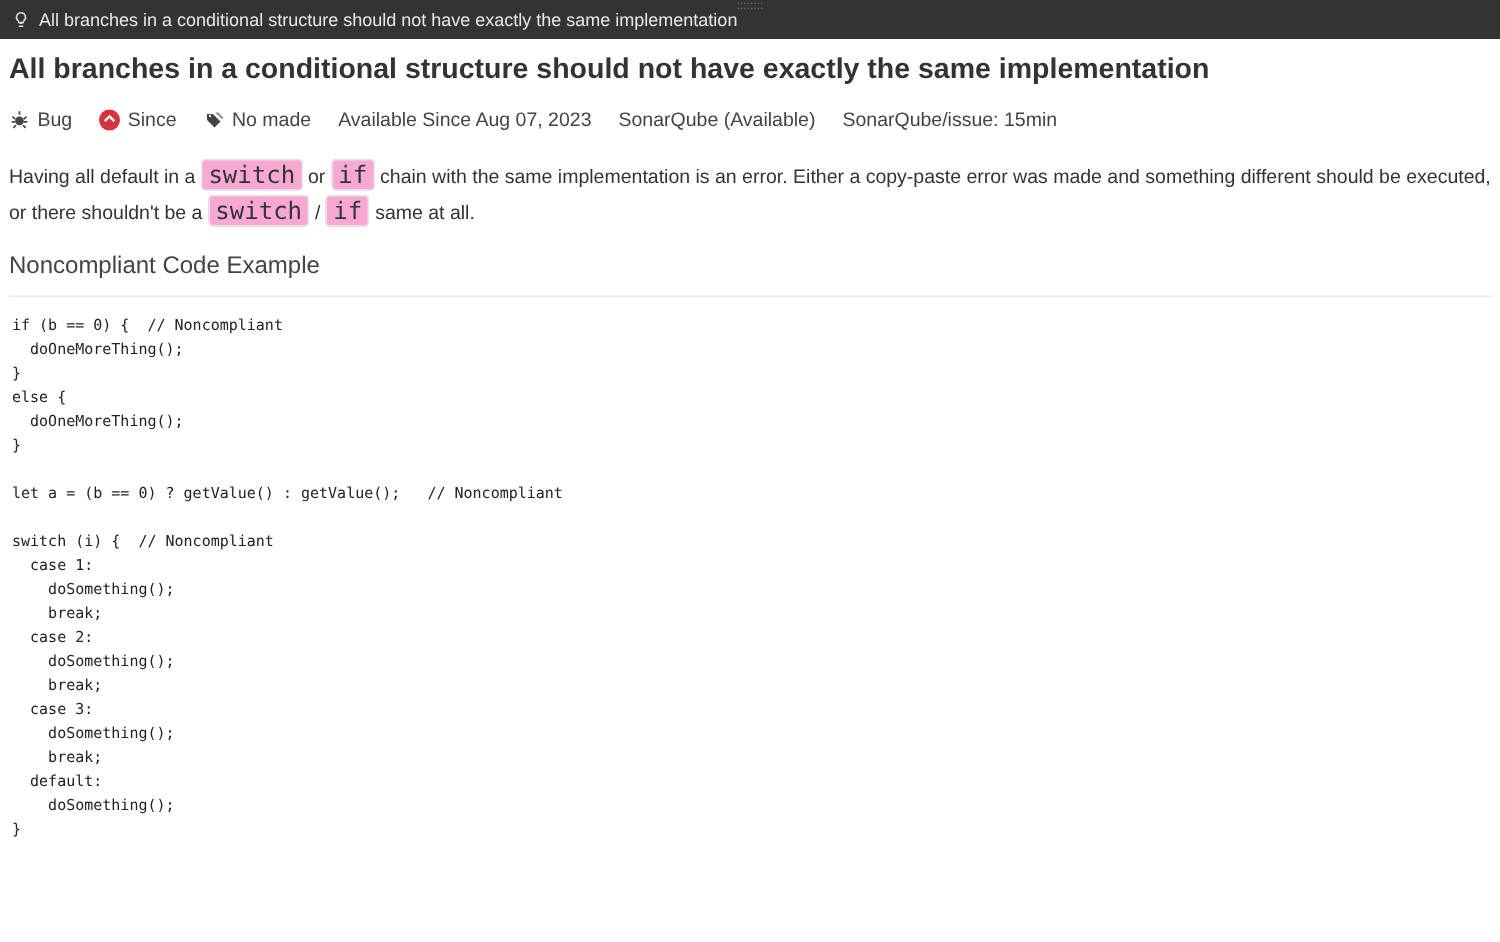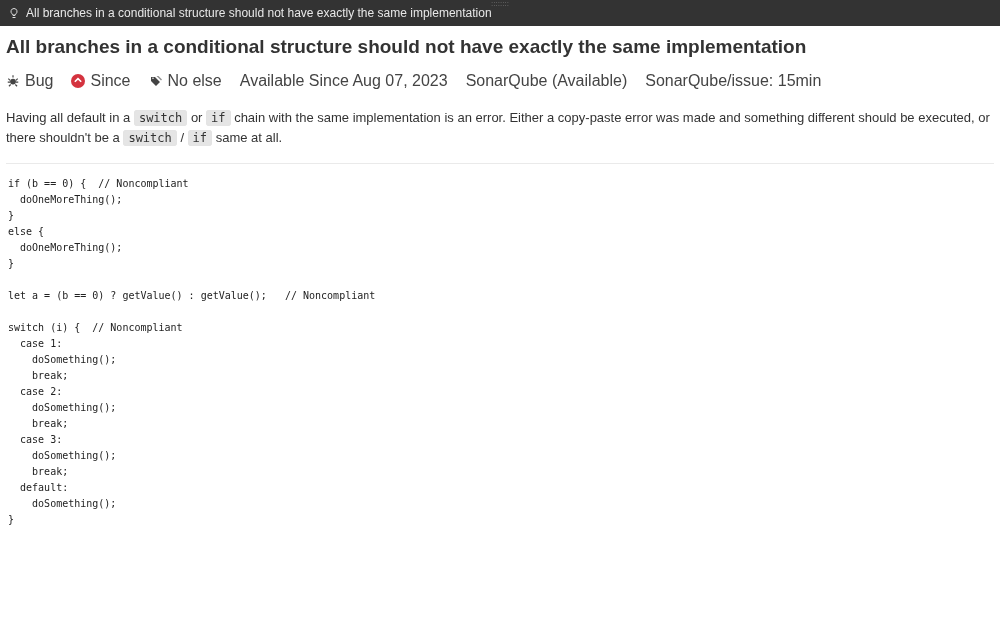--- a/index.html
+++ b/index.html
@@ -2,25 +2,25 @@
 <html><head>
 <meta charset="utf-8">
 <style>
   *{box-sizing:border-box;margin:0;padding:0}
   body{font-family:-apple-system,BlinkMacSystemFont,"Segoe UI",Helvetica,Arial,sans-serif;font-size:13px;color:#333;background:#fff;width:1000px}
   .topbar{background:#333;color:#e8e8e8;height:26px;line-height:26px;padding:0 8px;font-size:12px;display:flex;align-items:center;gap:6px;position:relative}
   .topbar svg{flex:0 0 auto}
   .grip{position:absolute;left:50%;transform:translateX(-50%);top:0;color:#777;font-size:8px;letter-spacing:0;line-height:8px;user-select:none}
   .content{padding:6px 6px 10px 6px}
   h1{font-size:19px;font-weight:700;margin:4px 0 14px 0;color:#333}
-  .meta{display:flex;align-items:center;gap:18px;font-size:16px;color:#444;margin-bottom:18px}
+  .meta{display:flex;align-items:center;gap:18px;font-size:13px;color:#444;margin-bottom:18px}
   .meta .item{display:flex;align-items:center;gap:5px}
   .sev-badge{width:14px;height:14px;border-radius:50%;background:#d4333f;display:inline-flex;align-items:center;justify-content:center;color:#fff;font-size:9px;font-weight:700}
   .desc{font-size:13px;line-height:1.5;margin-bottom:16px}
-  code.inline{background:#e5e5e5;border:1px solid #e4e4e4;border-radius:3px;padding:0 4px;font-family:ui-monospace,SFMono-Regular,Menlo,Consolas,monospace;font-size:12px}
+  code.inline{background:#f9a8d4;border:1px solid #e4e4e4;border-radius:3px;padding:0 4px;font-family:ui-monospace,SFMono-Regular,Menlo,Consolas,monospace;font-size:16px}
   h2{font-size:16px;font-weight:400;color:#444;margin:6px 0 8px 0}
   hr{border:none;border-top:1px solid #eaeaea;margin:10px 0 8px 0}
   pre{font-family:ui-monospace,SFMono-Regular,Menlo,Consolas,monospace;font-size:10px;line-height:1.6;white-space:pre;color:#222;padding:4px 2px}
   .codeblock{margin-bottom:6px}
   .bug-icon{fill:#444}
 </style>
 </head>
 <body>
 
 <div class="topbar">
@@ -49,31 +49,32 @@
             <path d="M1 6 L5 2 L9 6" stroke="#fff" stroke-width="2" fill="none"></path>
           </svg>
       </span>
       <span>Since</span>
     </div>
     <div class="item">
       <svg width="14" height="12" viewBox="0 0 24 24" fill="#444">
           <path d="M2 4h8l10 10-8 8L2 12V4zm4 4a1.5 1.5 0 100-3 1.5 1.5 0 000 3z"></path>
           <path d="M13 2h4l7 7-2 2-9-9z" opacity=".6"></path>
         </svg>
-      <span>No else</span>
+      <span>No made</span>
     </div>
     <div class="item">Available Since Aug 07, 2023</div>
     <div class="item">SonarQube (Available)</div>
     <div class="item">SonarQube/issue: 15min</div>
   </div>
 
   <p class="desc">
     <span>Having all default in a </span><code class="inline">switch</code><span> or </span><code class="inline">if</code><span> chain with the same implementation is an error. Either a copy-paste error was made and something different should be executed, or there shouldn't be a </span><code class="inline">switch</code><span> / </span><code class="inline">if</code><span> same at all.</span>
   </p>
 
+  <h2>Noncompliant Code Example</h2>
   <hr>
   <div class="codeblock">
     <pre>if (b == 0) {  // Noncompliant
   doOneMoreThing();
 }
 else {
   doOneMoreThing();
 }
 
 let a = (b == 0) ? getValue() : getValue();   // Noncompliant

